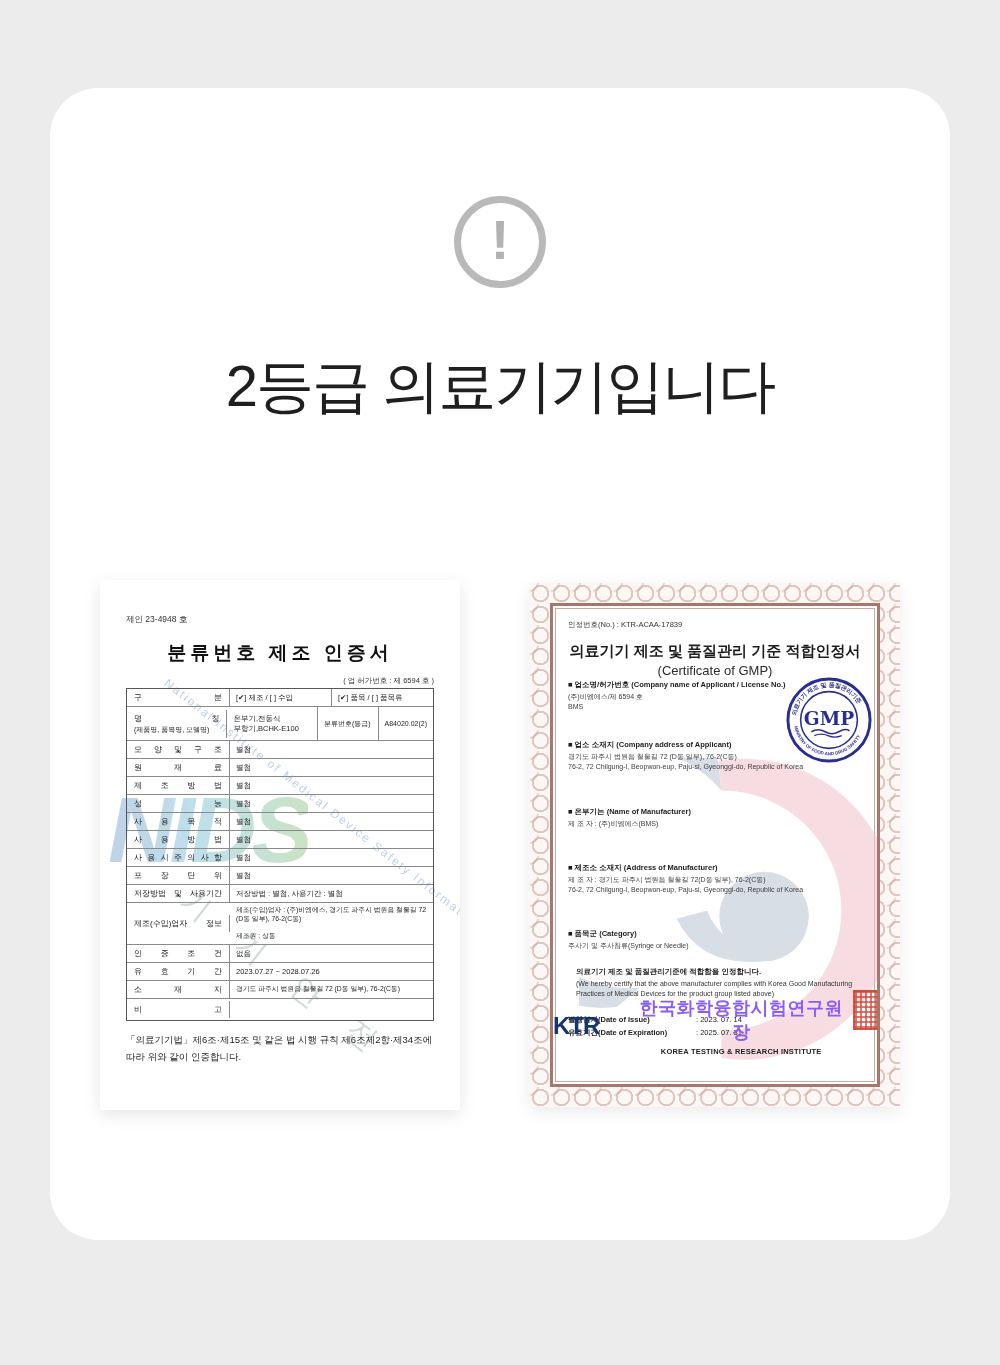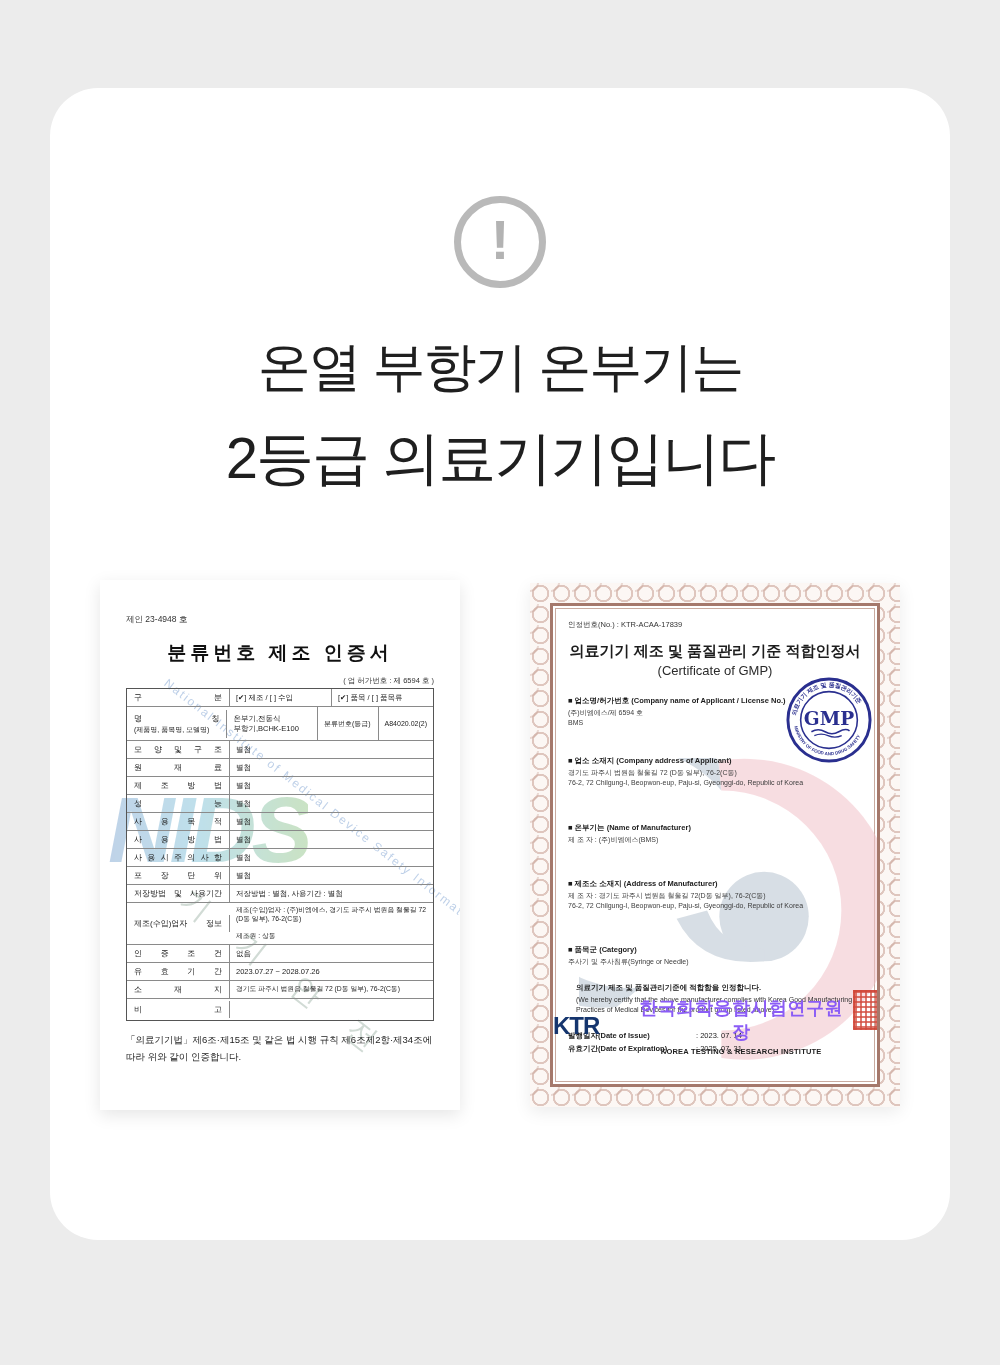--- a/index.html
+++ b/index.html
@@ -58,21 +58,21 @@
   .gmp-lace { position:absolute; inset:0; background-color:#fcf7f4;
     background-image:
       radial-gradient(circle at 50% 50%, transparent 6.5px, rgba(198,158,145,.55) 7px, rgba(198,158,145,.55) 8.5px, transparent 9px),
       radial-gradient(circle at 0% 0%, transparent 6.5px, rgba(198,158,145,.35) 7px, rgba(198,158,145,.35) 8.5px, transparent 9px);
     background-size:21px 21px; }
   .gmp-inner { position:absolute; inset:20px; background:#fff; border:3px solid #a5786b;
     box-shadow:inset 0 0 0 2px #fff, inset 0 0 0 3px #c9aa9f; padding:14px 15px; overflow:hidden; }
   .g-certno { font-size:7.5px; color:#333; position:relative; z-index:2; }
   .g-title { font-size:15px; font-weight:700; text-align:center; margin-top:12px; color:#1d1d1d; position:relative; z-index:2; }
   .g-subtitle { font-size:13px; text-align:center; margin-top:2px; color:#2b2b2b; position:relative; z-index:2; }
-  .g-section { position:relative; z-index:2; margin-top:18px; }
+  .g-section { position:relative; z-index:2; margin-top:2px; }
   .g-head { font-size:7.5px; font-weight:700; color:#1c1c1c; }
   .g-line { font-size:7px; color:#3c3c3c; line-height:1.45; margin-top:2px; }
   .mt-lg { margin-top:28px; } .mt-xl { margin-top:34px; }
   .g-statement { position:relative; z-index:2; margin-top:16px; padding-left:8px; }
   .g-st-kr { font-size:7.5px; font-weight:700; color:#222; }
   .g-st-en { font-size:7px; color:#333; line-height:1.4; margin-top:2px; }
   .g-dates { position:relative; z-index:2; margin-top:16px; font-size:7.5px; color:#222; }
   .g-daterow { display:flex; margin-top:3px; }
   .g-dlabel { width:128px; font-weight:700; }
   .g-dvalue { flex:1; }
@@ -94,21 +94,20 @@
 <body>
 
 <div class="canvas">
   <div class="card">
 
     <div class="alert-circle">
       <span>!</span>
     </div>
 
     <div class="headline">
-      <div class="l1">온열 부항기 온부기는</div>
       <div class="l2">2등급 의료기기입니다</div>
     </div>
 
     <div class="cert-left">
       <div class="wm-nids">NIDS</div>
       <div class="wm-en">National Institute of Medical Device Safety Information</div>
       <div class="wm-kr">기 기 안 전</div>
 
       <div class="lc-docno">제인 23-4948 호</div>
       <div class="lc-title">분류번호 제조 인증서</div>

